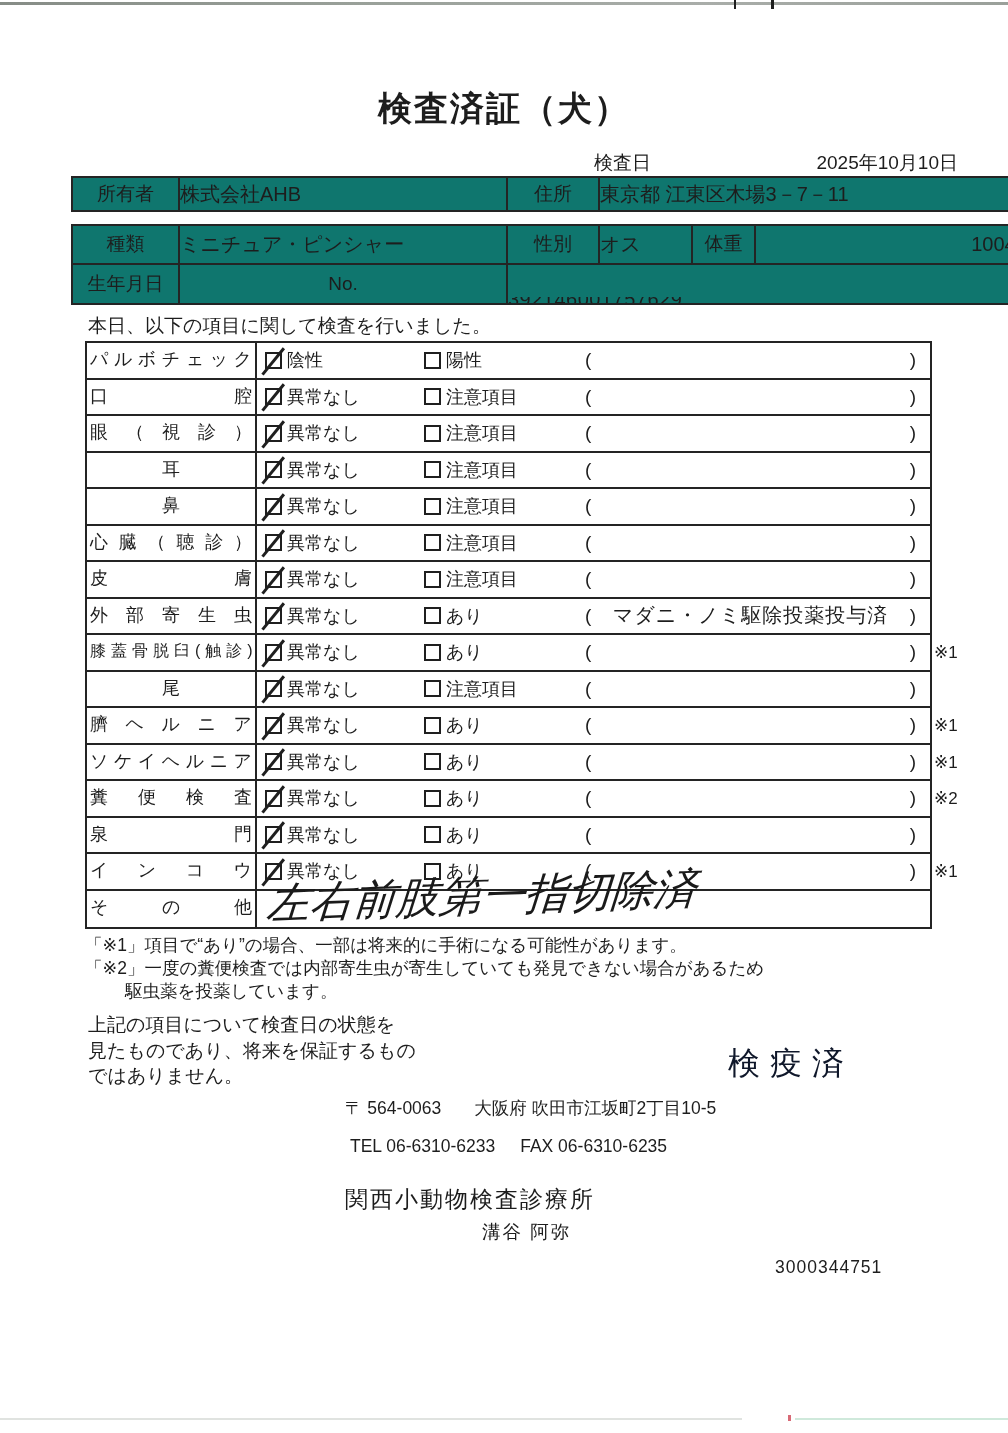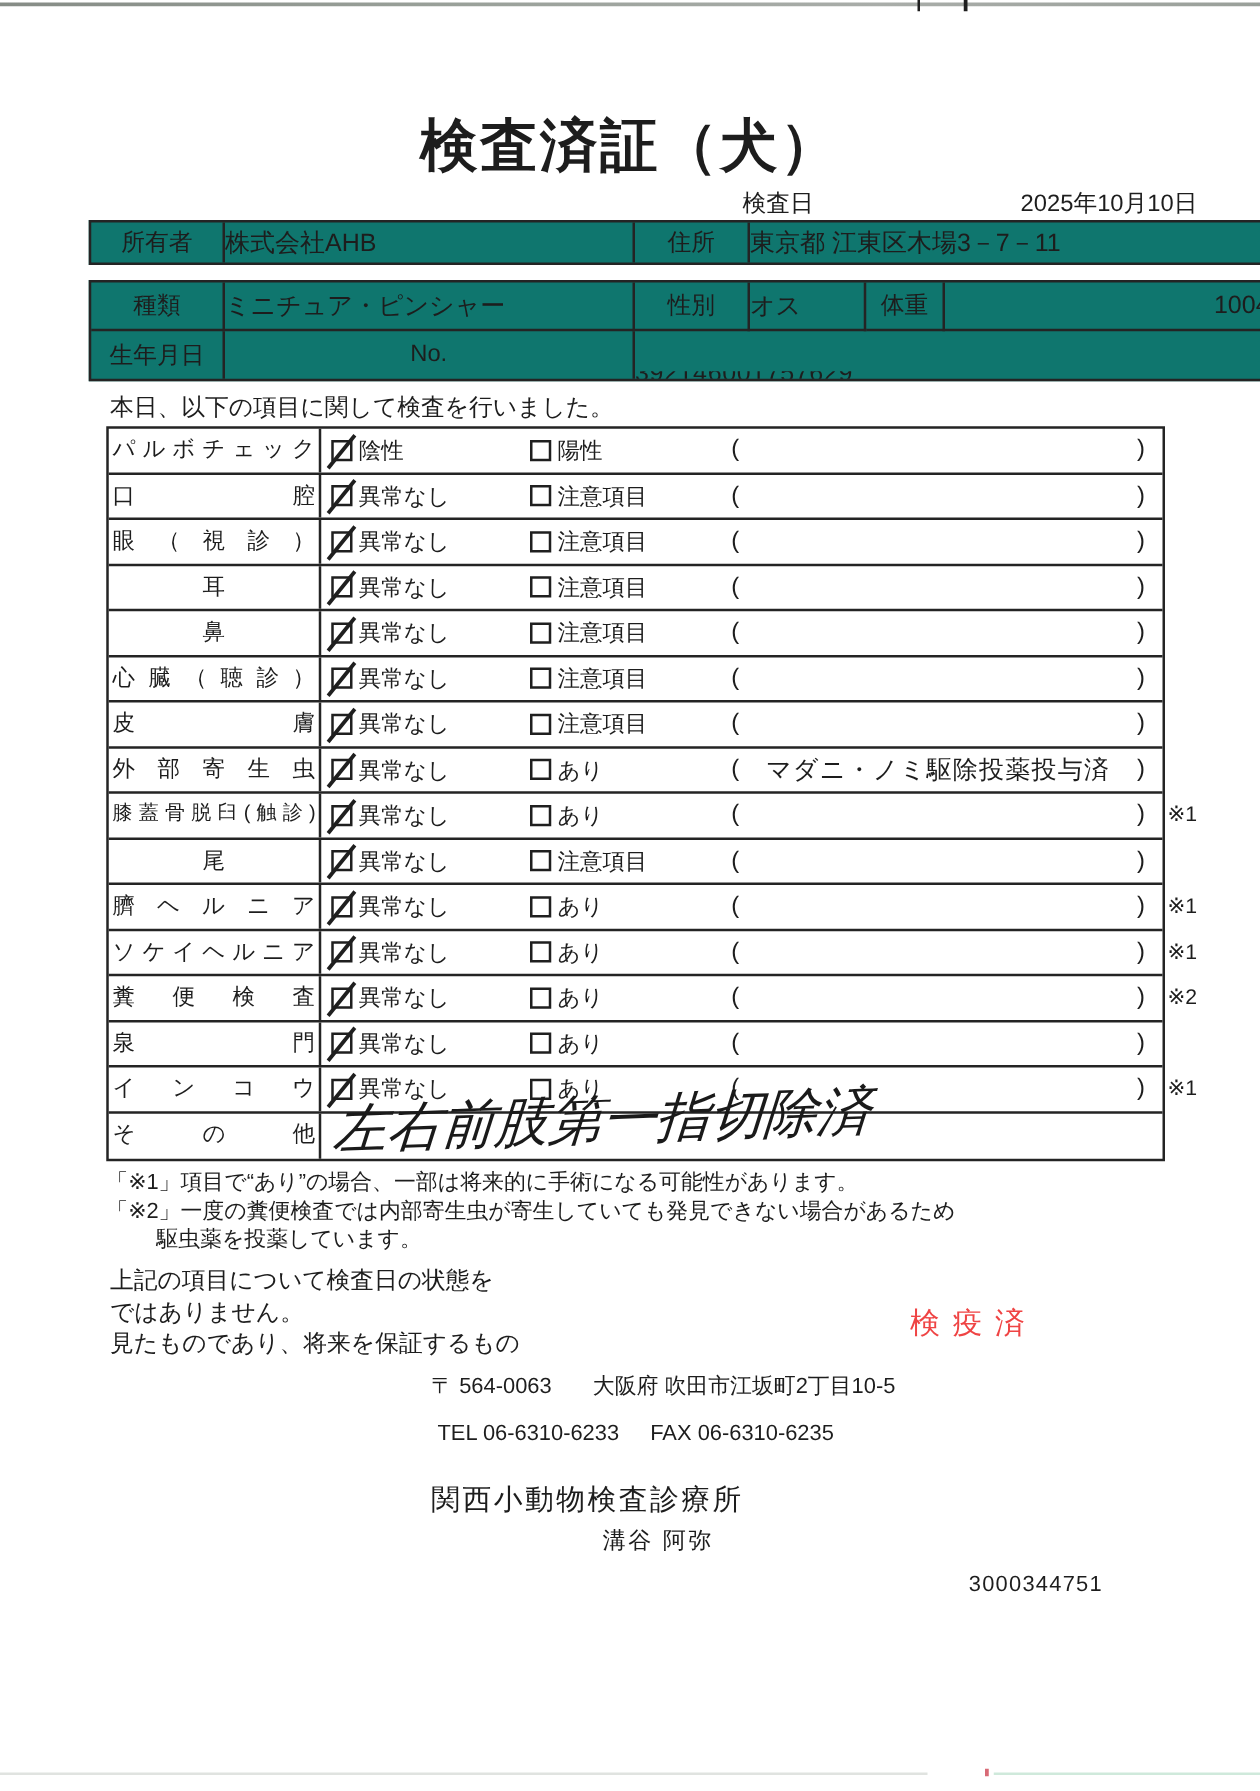--- a/index.html
+++ b/index.html
@@ -12,21 +12,21 @@
   .top-scan-line{position:absolute;top:2px;left:0;width:1008px;height:3px;
     background:linear-gradient(90deg,#868c86 0%,#99a099 35%,#a9ada9 70%,#9aa09a 100%);}
   .tick{position:absolute;top:0;background:#1e1e1e;}
   .tick-a{left:734px;width:2px;height:9px;}
   .tick-b{left:771px;width:3px;height:9px;}
   .bottom-scan-line{position:absolute;top:1418px;left:0;width:742px;height:2px;background:#e0e3e0;}
   .bottom-red-tick{position:absolute;top:1415px;left:788px;width:3px;height:6px;background:#d86a76;}
   .bottom-green-line{position:absolute;top:1418px;left:795px;width:213px;height:2px;background:#cfe9db;}
 
   .title{position:absolute;top:86px;left:0;width:100%;text-align:center;
-    font-size:46px;font-weight:600;letter-spacing:2px;}
+    font-size:34px;font-weight:600;letter-spacing:2px;}
 
   .insp-date-label{position:absolute;top:150px;left:594px;font-size:19px;}
   .insp-date-value{position:absolute;top:150px;right:50px;font-size:19px;}
 
   
   .htable{position:absolute;left:71px;width:985px;border:2px solid #242424;box-sizing:border-box;
     display:grid;background:#0f766e;}
   .htable .cell{display:flex;align-items:center;box-sizing:border-box;font-size:19px;
     border-right:2px solid #242424;overflow:hidden;white-space:nowrap;}
   .htable .cell.lab{justify-content:center;}
@@ -63,22 +63,22 @@
   .imark{position:absolute;right:-40px;top:50%;transform:translateY(-50%);font-size:17px;width:36px;}
   .handwriting{position:absolute;left:10px;top:-16px;font-size:43px;font-style:italic;
     transform:rotate(-2deg) skewX(-6deg);transform-origin:left center;white-space:nowrap;
     font-weight:500;z-index:3;color:#1a1a1a;letter-spacing:0;}
 
   .footnotes{position:absolute;left:85px;top:934px;font-size:17.5px;line-height:23px;}
   .footnotes .cont{padding-left:40px;}
 
   .disclaimer{position:absolute;left:88px;top:1012px;font-size:19px;line-height:25.5px;}
 
-  .stamp{position:absolute;left:728px;top:1042px;font-size:24px;letter-spacing:10px;
-    font-weight:500;color:#ef4444;}
+  .stamp{position:absolute;left:728px;top:1042px;font-size:32px;letter-spacing:10px;
+    font-weight:500;color:#0f172a;}
 
   .addr-line{position:absolute;left:345px;top:1096px;font-size:17.5px;white-space:nowrap;}
   .addr-line .part2{margin-left:28px;}
   .tel-line{position:absolute;left:350px;top:1136px;font-size:17.5px;white-space:nowrap;}
   .tel-line .part2{margin-left:20px;}
   .clinic-name{position:absolute;left:345px;top:1184px;font-size:23px;letter-spacing:2px;}
   .vet-name{position:absolute;left:482px;top:1219px;font-size:18.5px;letter-spacing:2px;}
   .serial{position:absolute;left:775px;top:1257px;font-size:17.5px;letter-spacing:1px;}
 </style>
 </head>
@@ -407,22 +407,22 @@
 </div>
 
 <div class="footnotes">
   <div>「※1」項目で“あり”の場合、一部は将来的に手術になる可能性があります。</div>
   <div>「※2」一度の糞便検査では内部寄生虫が寄生していても発見できない場合があるため</div>
   <div class="cont">駆虫薬を投薬しています。</div>
 </div>
 
 <div class="disclaimer">
   <div>上記の項目について検査日の状態を</div>
+  <div>見たものであり、将来を保証するもの</div>
   <div>ではありません。</div>
-  <div>見たものであり、将来を保証するもの</div>
 </div>
 
 <div class="stamp">検疫済</div>
 
 <div class="addr-line">
   <span>〒 564-0063</span>
   <span class="part2">大阪府 吹田市江坂町2丁目10-5</span>
 </div>
 <div class="tel-line">
   <span>TEL 06-6310-6233</span>

